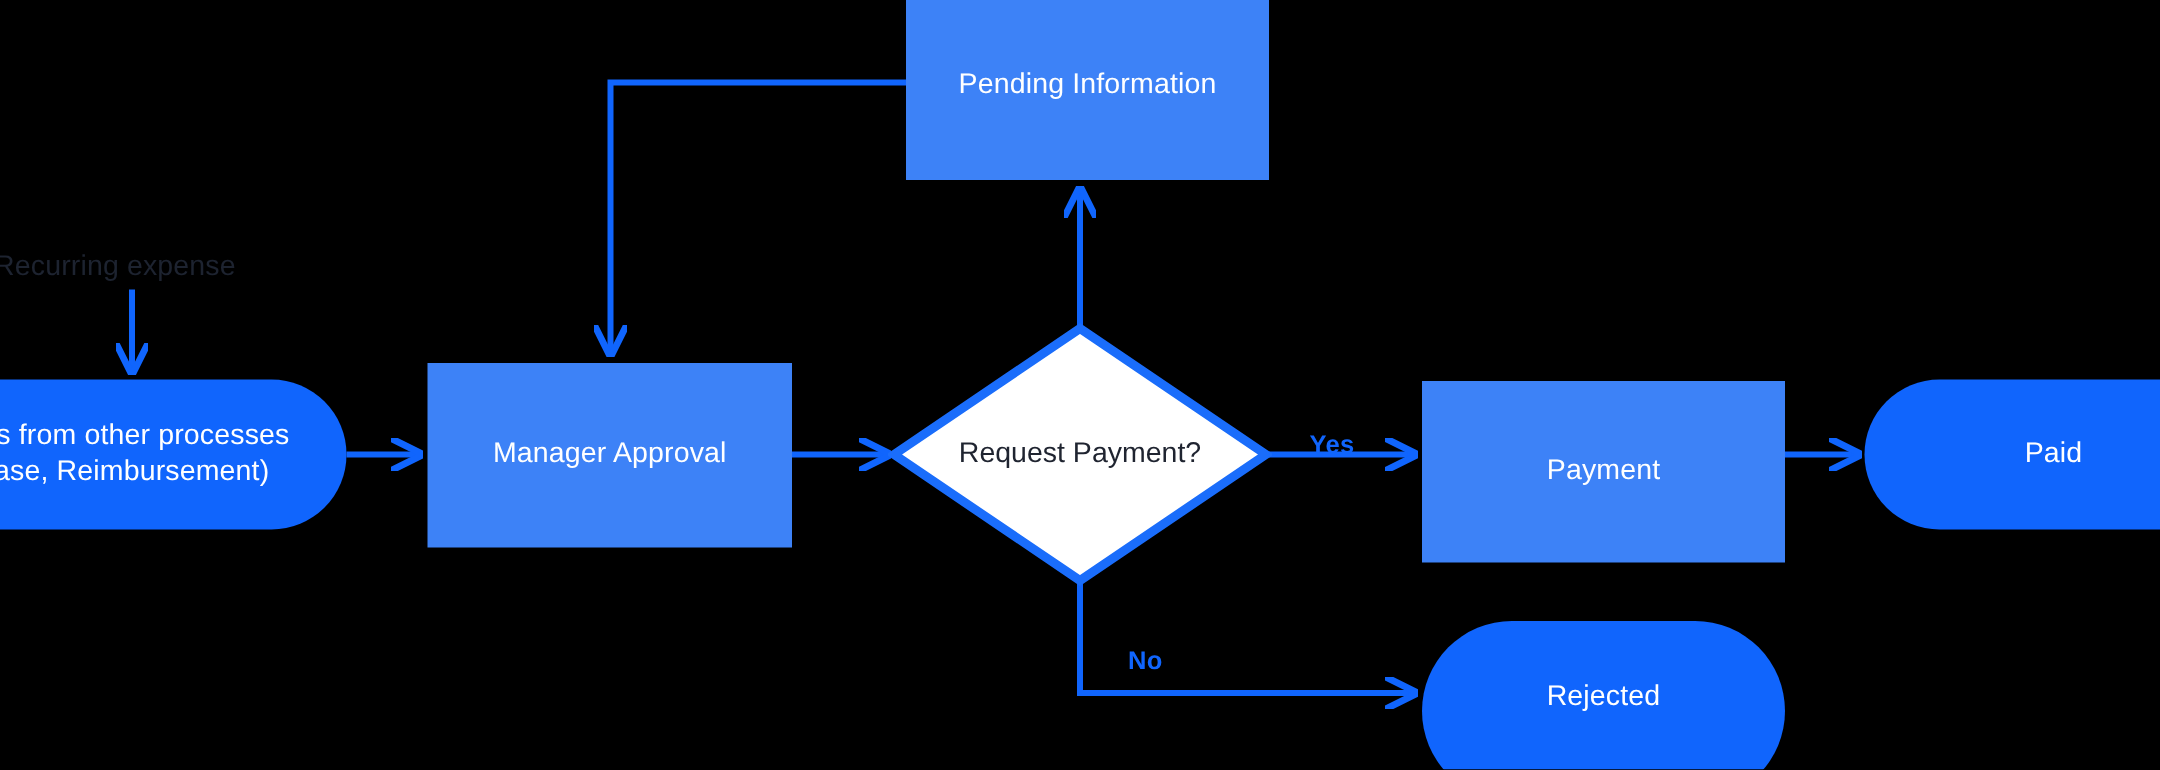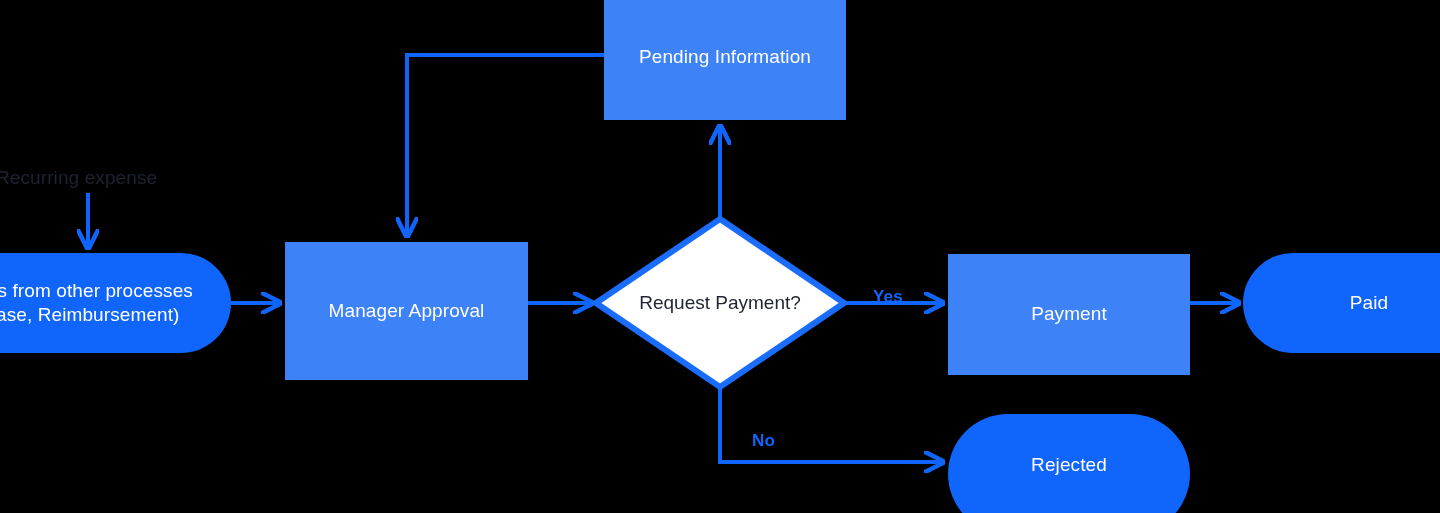--- a/index.html
+++ b/index.html
@@ -122,21 +122,21 @@
 
     <g>
       <path d="M 720 388 L 720 462 L 943 462" fill="none" stroke="#1065fd" stroke-width="4" stroke-linejoin="miter" marker-end="url(#arrow)"></path>
     </g>
   </svg>
 
   <div class="free-label" style="left:-4px; top:167px;">Recurring expense</div>
 
   <div class="node node-terminal" style="left:-100px; top:253px; width:331px; height:100px; padding-right:22px;">Requests from other processes (Purchase, Reimbursement)</div>
 
-  <div class="node node-process" style="left:285px; top:242px; width:243px; height:138px;">Manager Approval</div>
+  <div class="node node-process" style="left:285px; top:242px; width:243px; height:123px;">Manager Approval</div>
 
   <div class="node node-process" style="left:604px; top:-30px; width:242px; height:150px; padding-top:28px;">Pending Information</div>
 
   <div class="node-decision-wrap" style="left:592px; top:215px; width:256px; height:176px;">
     <svg width="256" height="176" viewBox="0 0 256 176">
       <polygon points="128,4 252,88 128,172 4,88" fill="#ffffff" stroke="#1a6dfb" stroke-width="6" stroke-linejoin="miter"></polygon>
     </svg>
     <div class="node-decision-label">Request Payment?</div>
   </div>
 

